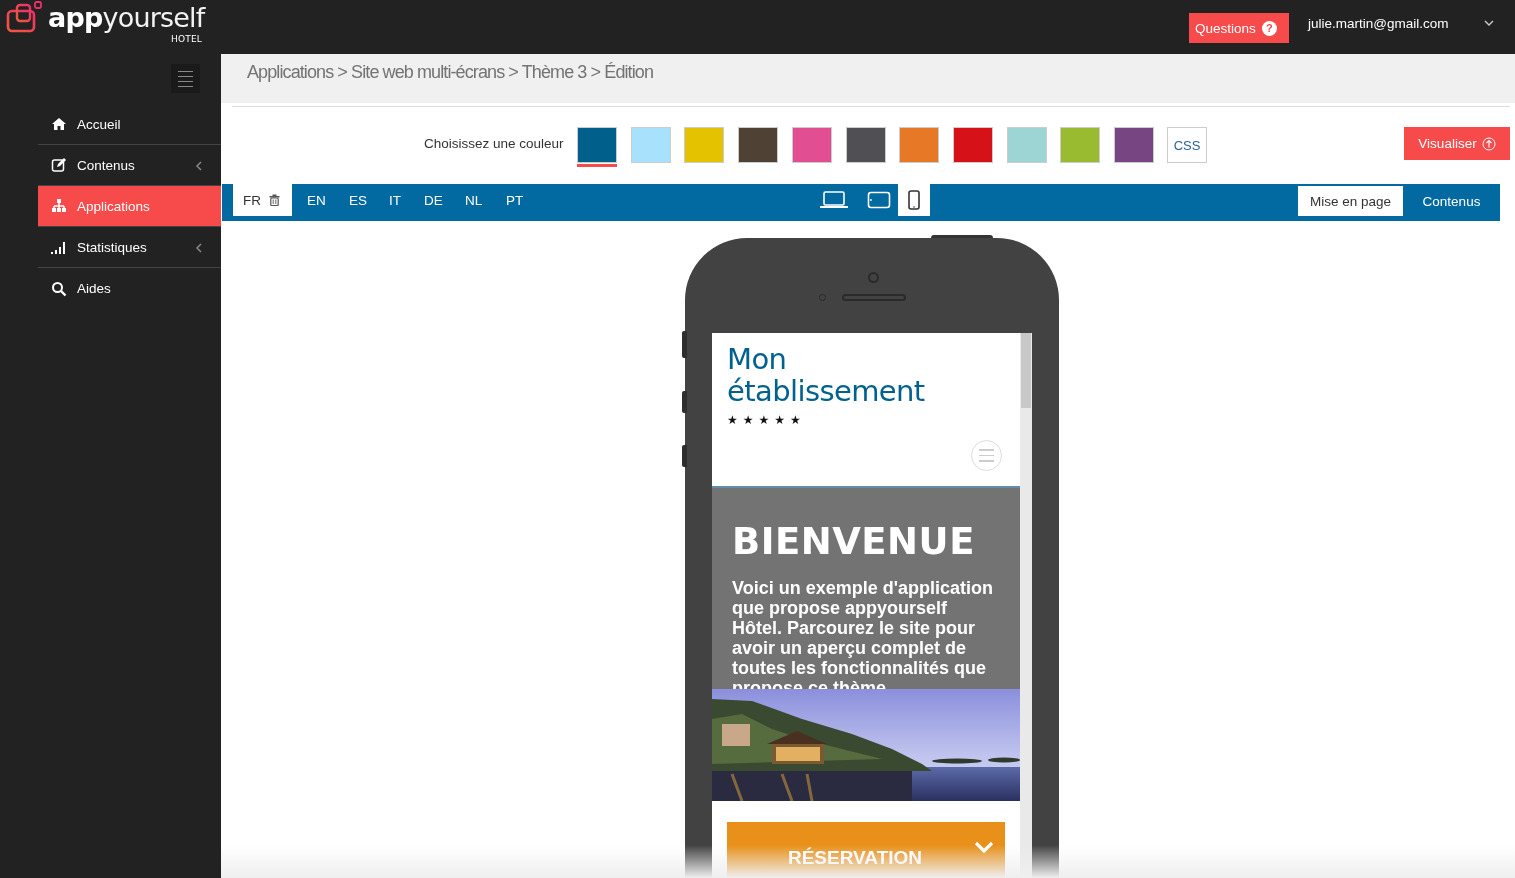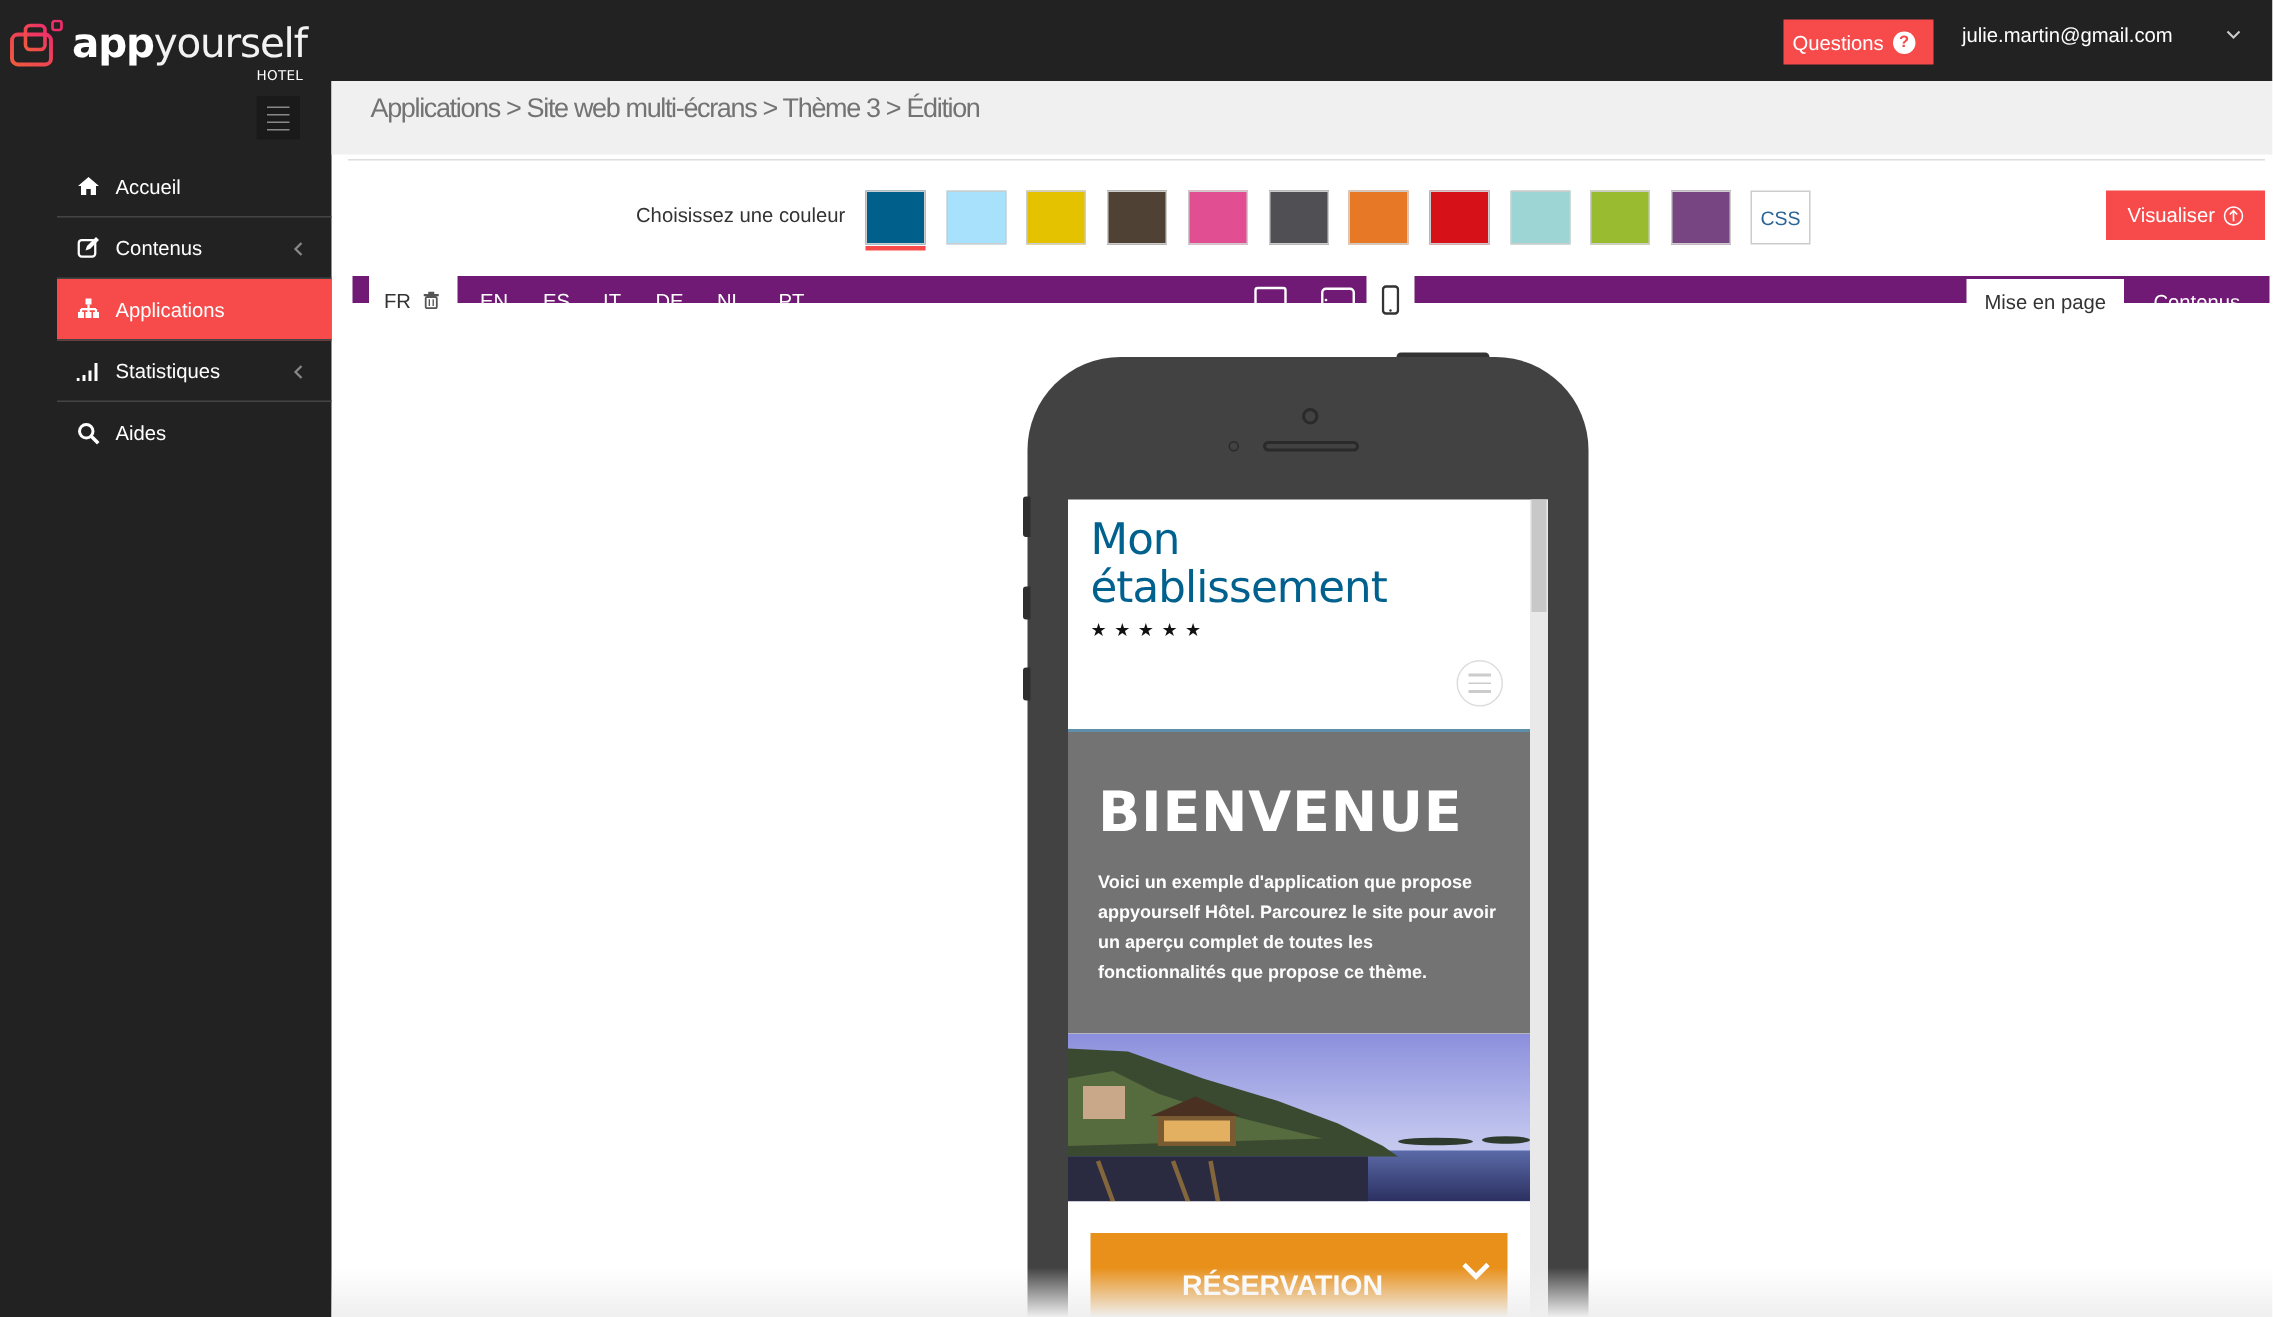--- a/index.html
+++ b/index.html
@@ -1,21 +1,21 @@
 <!DOCTYPE html>
 <html><head>
 <meta charset="utf-8">
 <style>
   * { box-sizing: border-box; margin: 0; padding: 0; }
   html, body { width: 1515px; height: 878px; overflow: hidden; background: #fff; }
   body { font-family: "DejaVu Sans", sans-serif; color: #333; position: relative; }
 
   
   .topbar { position: absolute; left: 0; top: 0; width: 1515px; height: 54px; background: #222222; }
-  .logo { position: absolute; left: 6px; top: 12px; height: 46px; width: 210px; }
+  .logo { position: absolute; left: 6px; top: 0; height: 46px; width: 210px; }
   .logo-mark { position: absolute; left: 0; top: 1px; width: 38px; height: 34px; }
   .logo-text { position: absolute; left: 42px; top: 2px; font-family: "DejaVu Sans", sans-serif; font-size: 27px; color: #fff; letter-spacing: -0.8px; white-space: nowrap; }
   .logo-text .bold { font-weight: bold; }
   .logo-text .light { font-weight: normal; color: #f2f2f2; }
   .logo-sub { position: absolute; left: 165px; top: 34px; font-size: 9px; color: #fff; letter-spacing: 0.2px; }
   .questions-btn { position: absolute; left: 1189px; top: 13px; width: 100px; height: 30px; background: #f74a4a; color: #fff; font-size: 13.5px; display: flex; align-items: center; padding-left: 6px; gap: 6px; font-family: "Liberation Sans", sans-serif; }
   .q-icon { width: 15px; height: 15px; border-radius: 50%; background: #fff; color: #f74a4a; font-weight: bold; font-size: 11px; display: flex; align-items: center; justify-content: center; }
   .user-email { position: absolute; left: 1308px; top: 16px; font-size: 13.5px; color: #fff; font-family: "Liberation Sans", sans-serif; }
   .user-chevron { position: absolute; left: 1482px; top: 16px; width: 14px; height: 14px; }
 
@@ -36,21 +36,21 @@
   .head-line { position: absolute; left: 232px; top: 106px; width: 1278px; height: 1px; background: #ddd; }
 
   
   .color-label { position: absolute; left: 424px; top: 136px; font-size: 13.5px; color: #333; font-family: "Liberation Sans", sans-serif; }
   .swatch { position: absolute; top: 127px; width: 40px; height: 36px; border: 1px solid #ccc; }
   .swatch-selected-bar { position: absolute; left: 577px; top: 164px; width: 40px; height: 3px; background: #f74a4a; }
   .css-btn { position: absolute; left: 1167px; top: 127px; width: 40px; height: 36px; border: 1px solid #ccc; background: #fff; color: #2a6496; font-size: 13px; display: flex; align-items: center; justify-content: center; font-family: "Liberation Sans", sans-serif; }
   .visualiser-btn { position: absolute; left: 1404px; top: 127px; width: 106px; height: 33px; background: #f74a4a; color: #fff; font-size: 13.5px; display: flex; align-items: center; justify-content: center; gap: 5px; font-family: "Liberation Sans", sans-serif; }
 
   
-  .toolbar { position: absolute; left: 235px; top: 184px; width: 1278px; height: 18px; background: #701a75; }
+  .toolbar { position: absolute; left: 222px; top: 184px; width: 1278px; height: 37px; background: #0369a1; }
   .lang { position: absolute; top: 0; height: 32px; display: flex; align-items: center; font-size: 13.5px; color: #fff; font-family: "Liberation Sans", sans-serif; }
   .lang.active { background: #fff; color: #333; padding: 0 12px 0 10px; gap: 8px; }
   .device { position: absolute; top: 0; height: 32px; display: flex; align-items: center; justify-content: center; }
   .device.active { background: #fff; }
   .tab-right { position: absolute; top: 2px; height: 30px; display: flex; align-items: center; font-size: 13.5px; font-family: "Liberation Sans", sans-serif; }
 
   
   .phone { position: absolute; left: 685px; top: 238px; width: 374px; height: 700px; background: #424242; border-radius: 62px 62px 0 0; }
   .phone-btn-top { position: absolute; left: 931px; top: 235px; width: 62px; height: 5px; background: #333; border-radius: 3px 3px 0 0; }
   .phone-side { position: absolute; left: 682px; width: 5px; background: #2e2e2e; border-radius: 2px 0 0 2px; }
@@ -60,21 +60,21 @@
 
   .screen { position: absolute; left: 712px; top: 333px; width: 320px; height: 545px; background: #fff; overflow: hidden; }
   .scroll-track { position: absolute; right: 0; top: 0; width: 12px; height: 545px; background: #e9e9e9; }
   .scroll-thumb { position: absolute; right: 1px; top: 0; width: 10px; height: 75px; background: #c8c8c8; }
   .site-title { position: absolute; left: 15px; top: 10px; color: #00618e; font-size: 29px; line-height: 32px; font-family: "DejaVu Sans", sans-serif; letter-spacing: -0.6px; }
   .stars { position: absolute; left: 15px; top: 80px; font-size: 12px; color: #111; letter-spacing: 5px; }
   .burger { position: absolute; left: 259px; top: 107px; width: 31px; height: 31px; border: 1px solid #ddd; border-radius: 50%; display: flex; flex-direction: column; align-items: center; justify-content: center; gap: 4px; }
   .burger span { display: block; width: 15px; height: 1.5px; background: #ccc; }
   .hero { position: absolute; left: 0; top: 153px; width: 308px; height: 203px; background: #737373; border-top: 2px solid #5d8faa; }
   .hero h1 { position: absolute; left: 20px; top: 32px; color: #fff; font-size: 37px; font-weight: bold; letter-spacing: 0.5px; font-family: "DejaVu Sans", sans-serif; }
-  .hero p { position: absolute; left: 20px; top: 90px; width: 270px; color: #fff; font-size: 12px; line-height: 20px; font-weight: bold; font-family: "Liberation Sans", sans-serif; }
+  .hero p { position: absolute; left: 20px; top: 90px; width: 270px; color: #fff; font-size: 18px; line-height: 20px; font-weight: bold; font-family: "Liberation Sans", sans-serif; }
   .photo { position: absolute; left: 0; top: 356px; width: 308px; height: 112px; overflow: hidden; }
   .booking { position: absolute; left: 15px; top: 489px; width: 278px; height: 60px; background: #e8901a; }
   .booking-label { position: absolute; left: 0; top: 25px; width: 256px; text-align: center; color: #fff; font-size: 19px; font-weight: bold; font-family: "Liberation Sans", sans-serif; }
   .booking-chev { position: absolute; right: 10px; top: 18px; width: 22px; height: 14px; }
 
   .bottom-fade { position: absolute; left: 221px; top: 845px; width: 1294px; height: 33px; background: linear-gradient(#ffffff00, #efefef); pointer-events: none; }
 </style>
 </head>
 <body>
 

